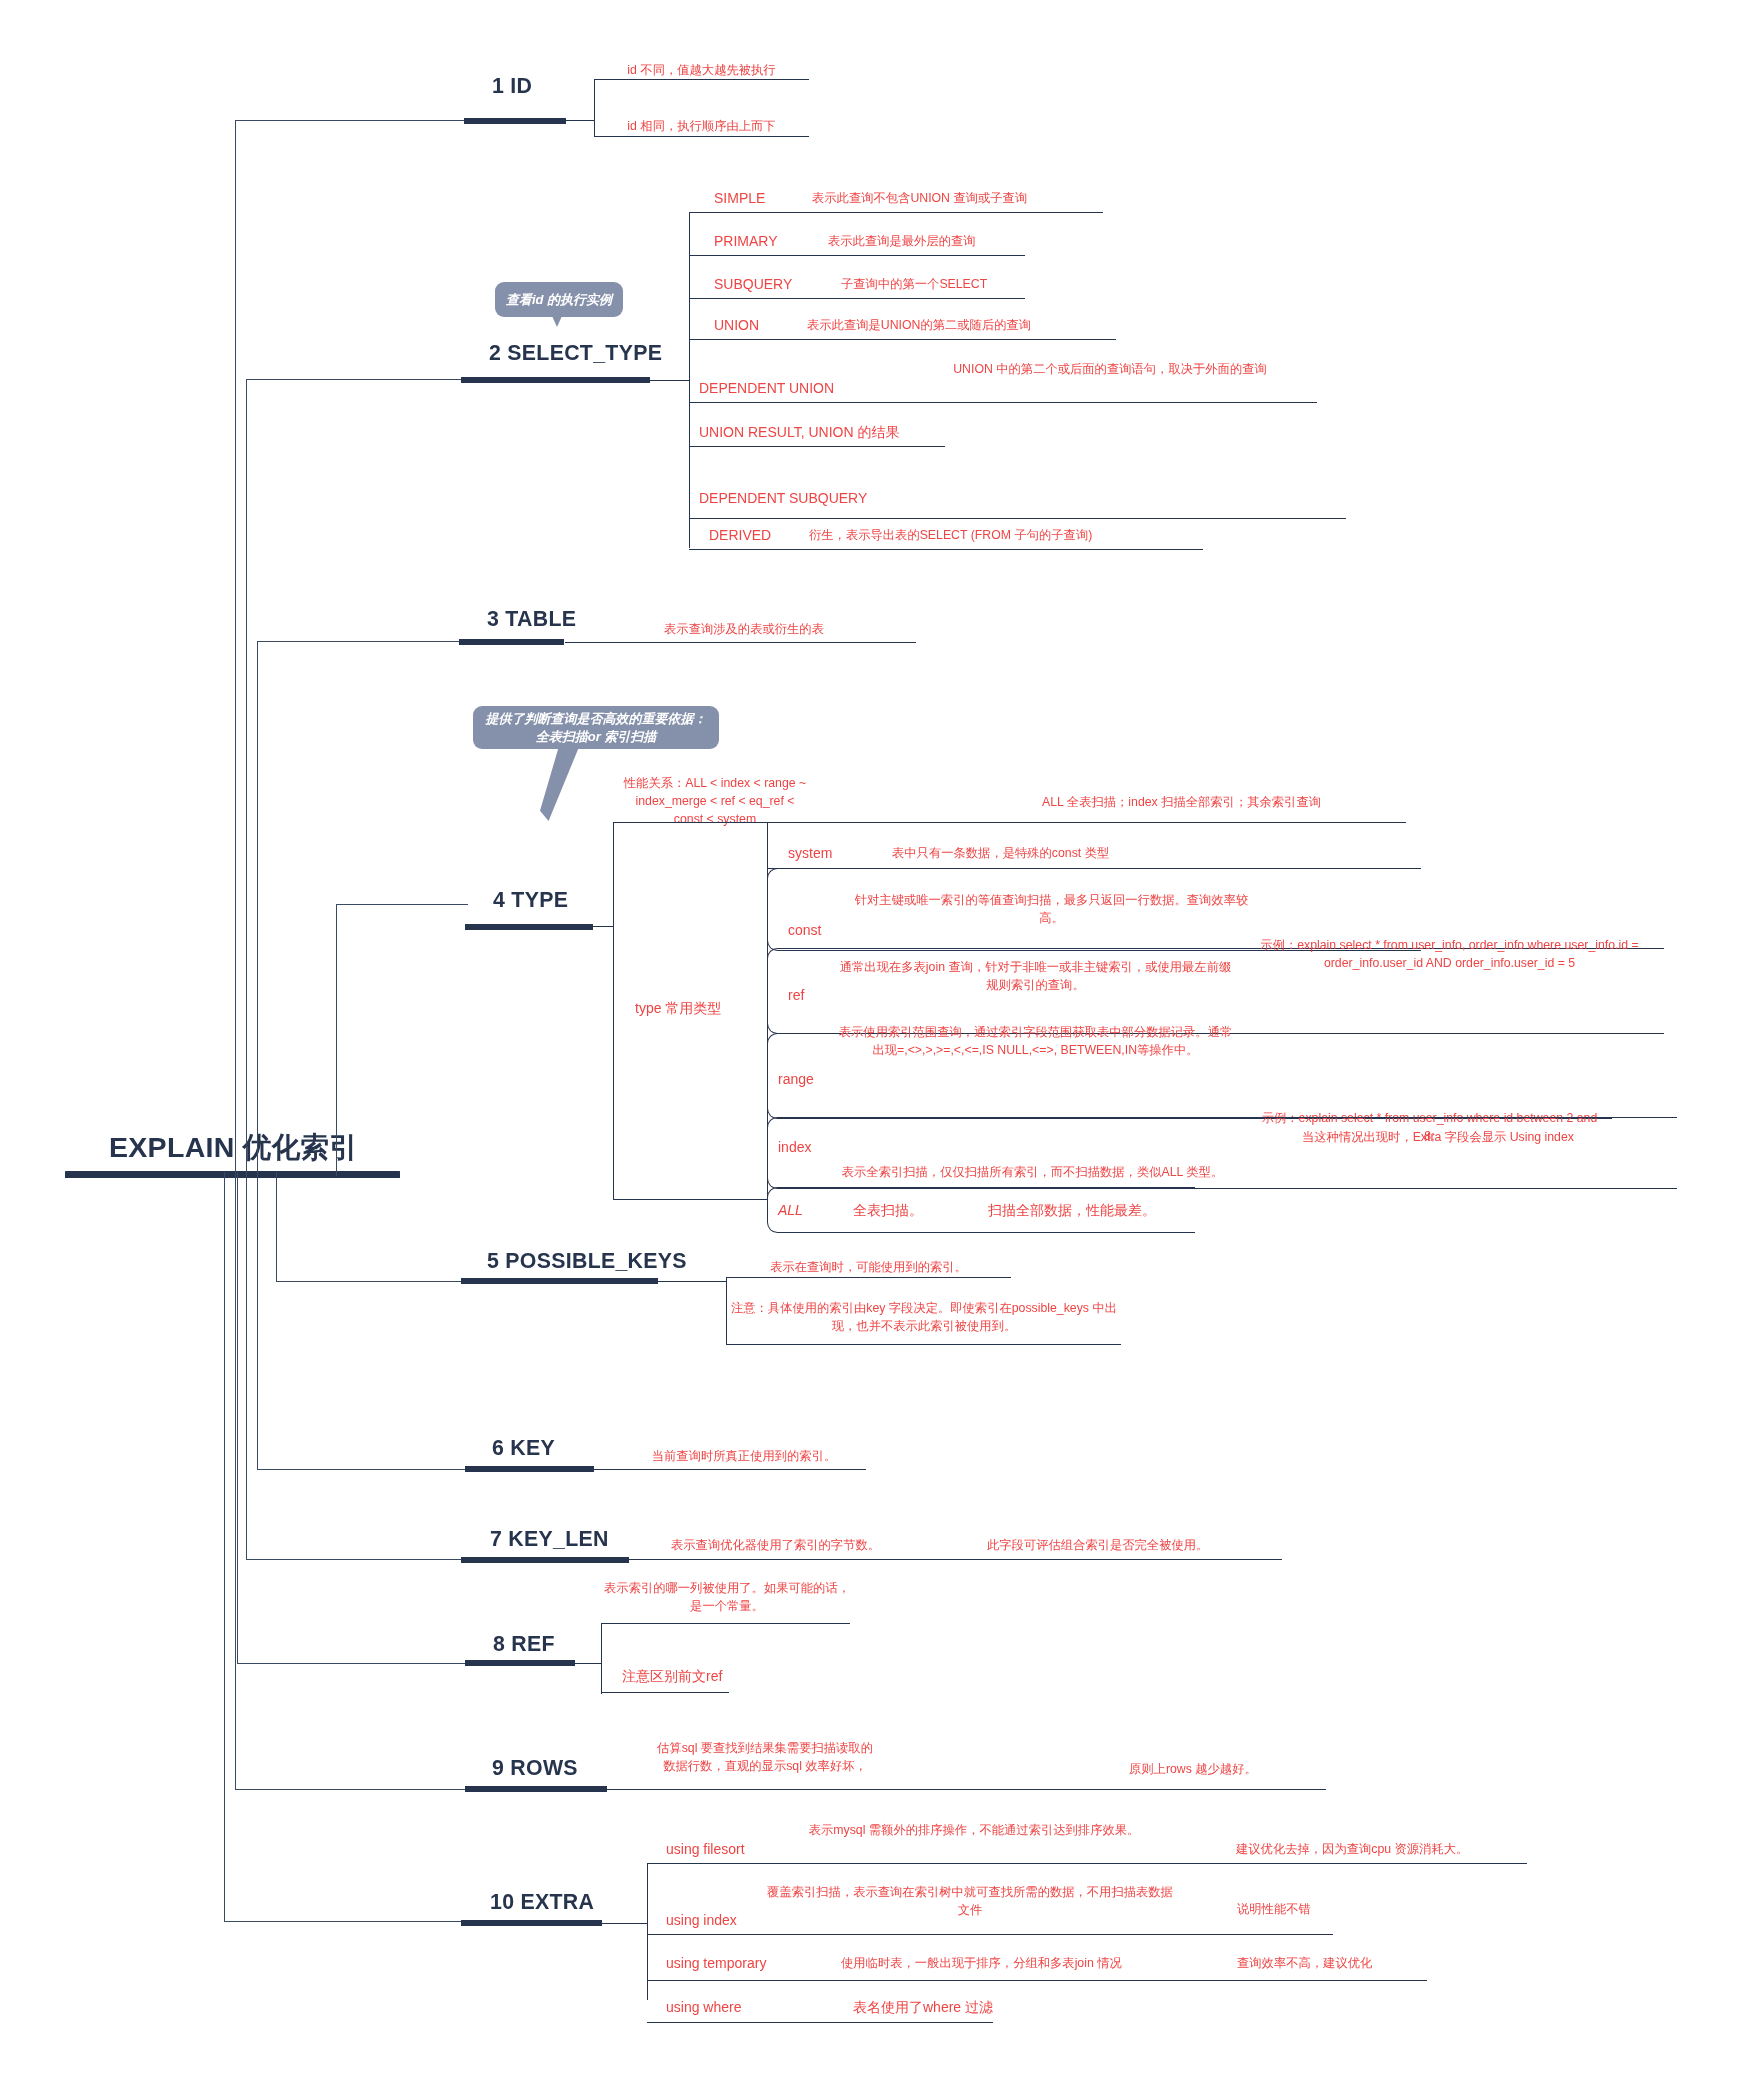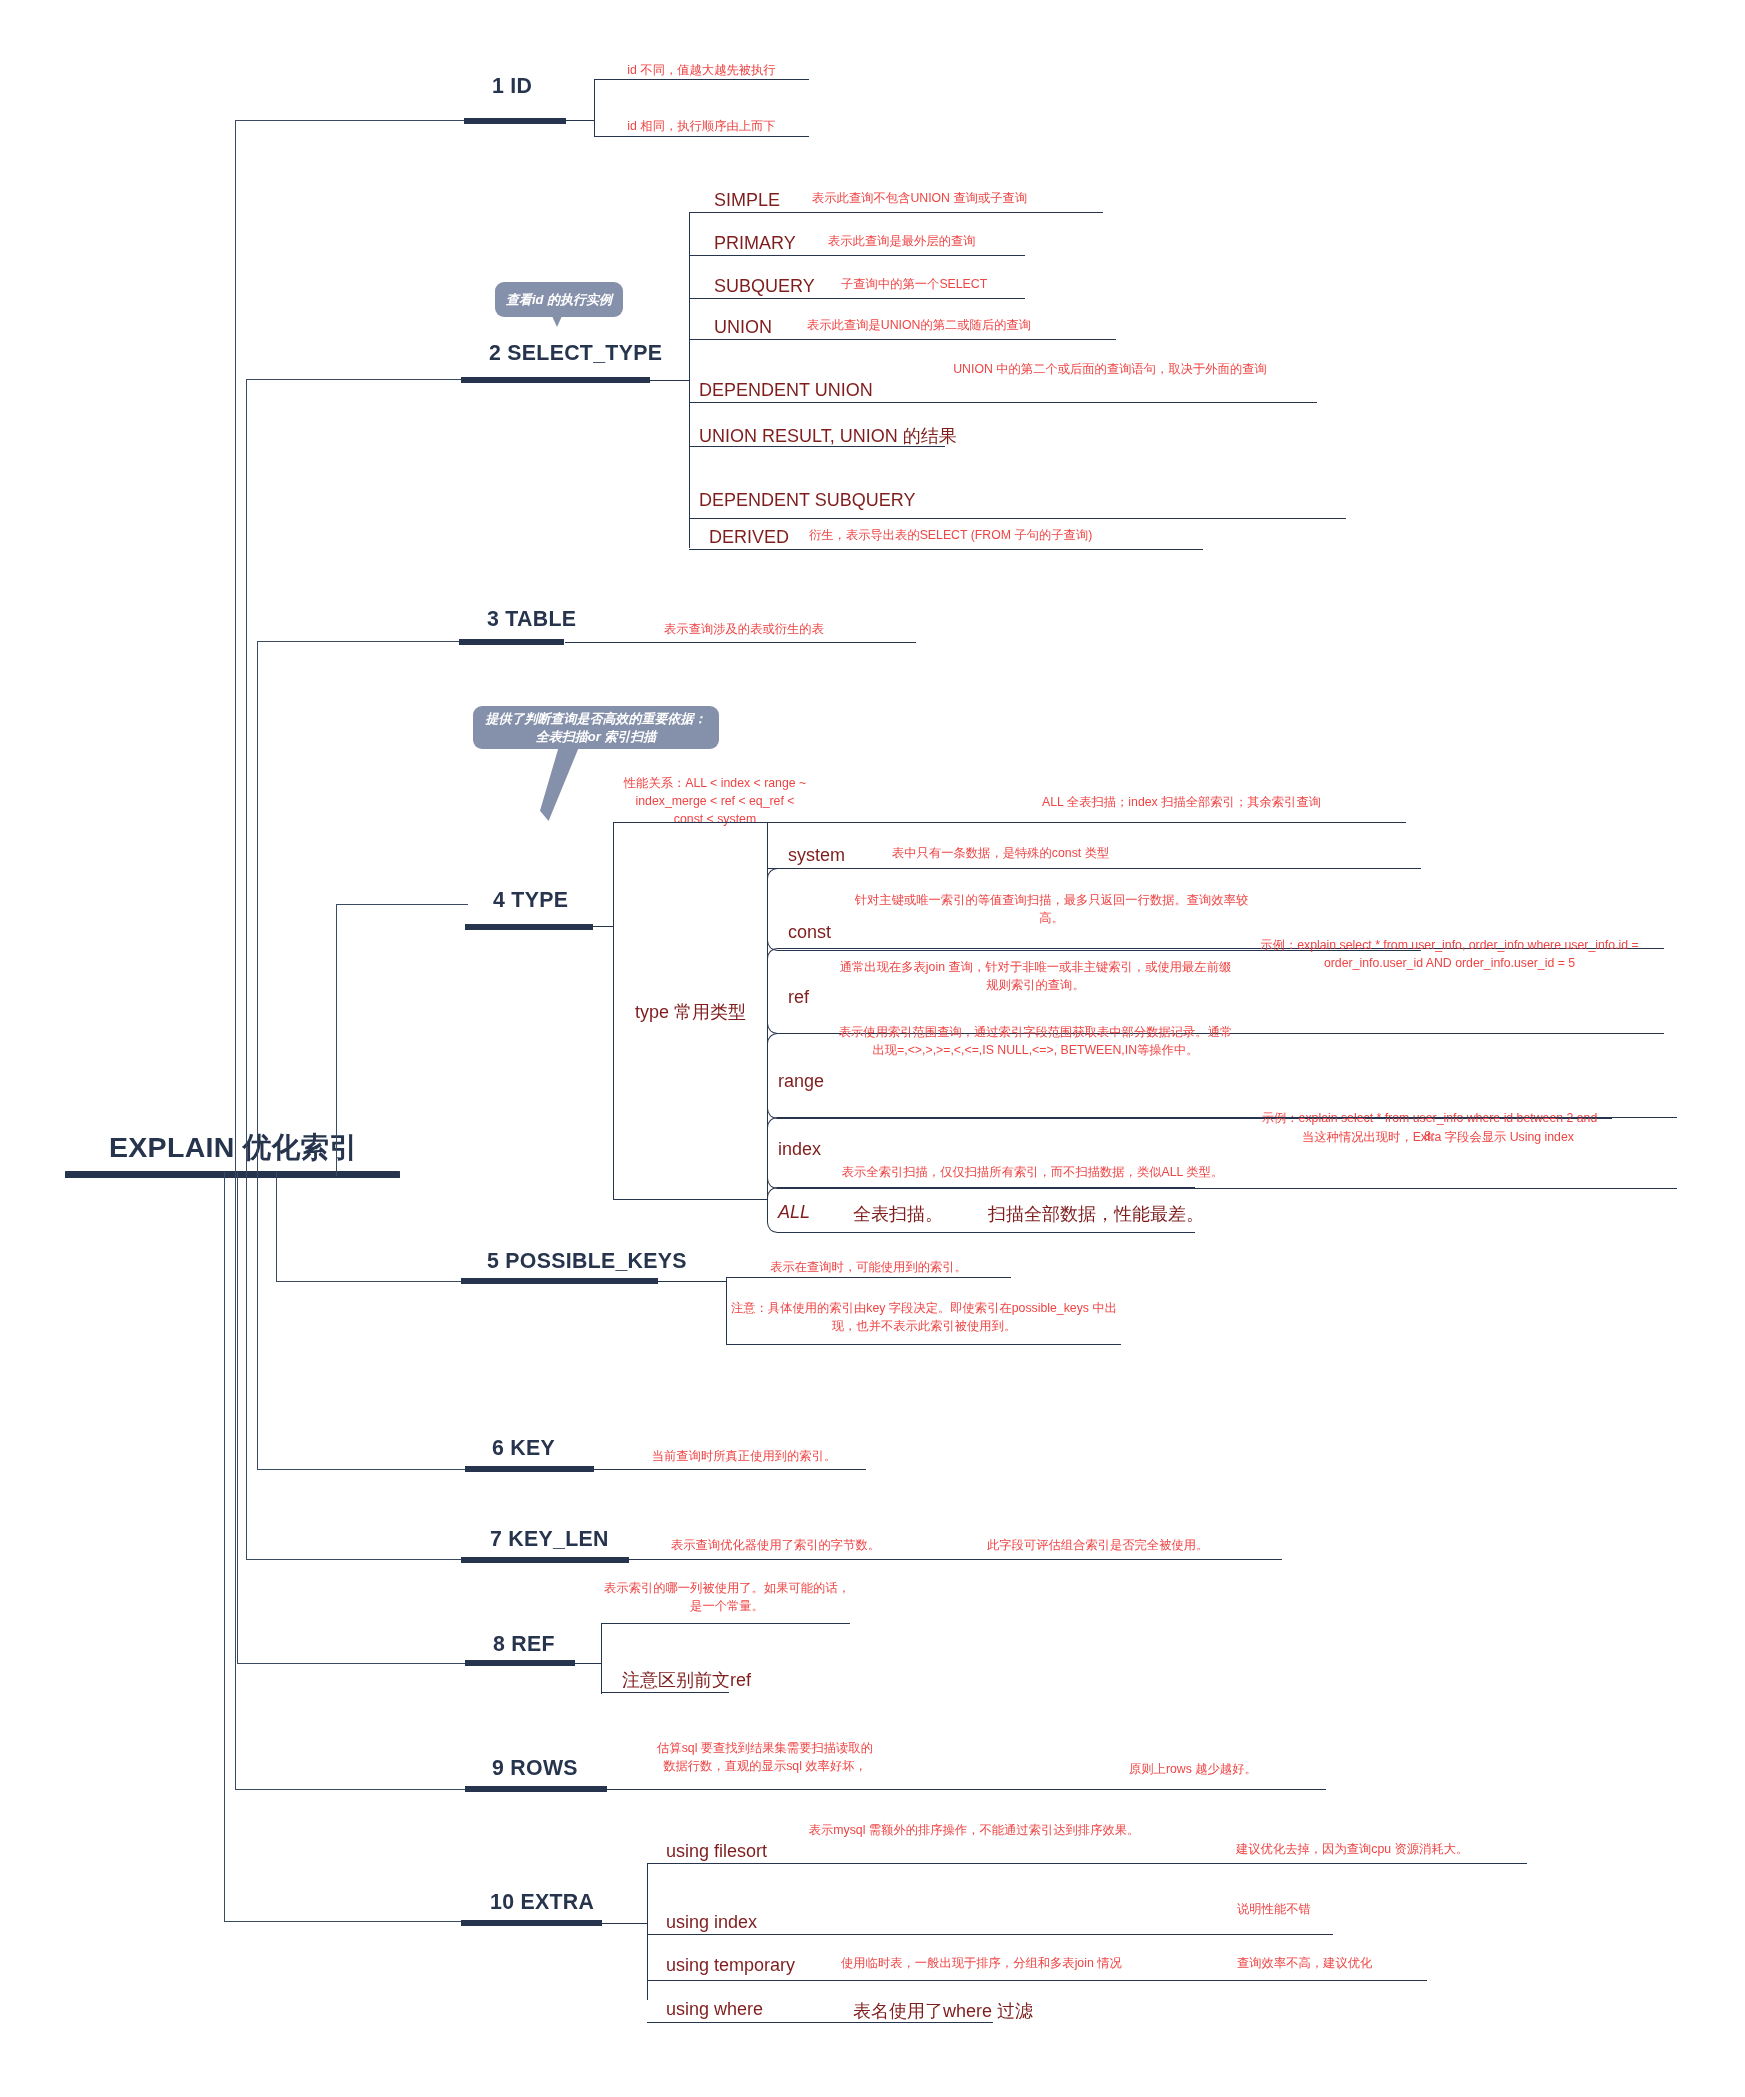--- a/index.html
+++ b/index.html
@@ -20,21 +20,21 @@
 
   
   .vline{background:#3b4a63;width:1.3px;}
   .hline{background:#3b4a63;height:1.3px;}
   .vline-sub{background:#27344d;width:1.3px;}
   .hline-sub{background:#27344d;height:1.3px;}
 
   
   .leaf{font-size:12.3px;color:#ef4444;line-height:1.45;}
   .leaf-c{text-align:center;}
-  .leaf-k{font-size:18px;color:#7f1d1d;white-space:nowrap;}
+  .leaf-k{font-size:14px;color:#ef4444;white-space:nowrap;}
 
   
   .callout{background:#8590aa;color:#ffffff;border-radius:9px;font-style:italic;
            font-weight:bold;font-size:13px;line-height:1.35;text-align:center;
            display:flex;align-items:center;justify-content:center;padding:3.9px 9px;
            box-sizing:border-box;}
 
   
   .rbracket{position:absolute;border-left:1.3px solid #27344d;border-top:1.3px solid #27344d;
             border-bottom:1.3px solid #27344d;border-top-left-radius:10.4px;
@@ -221,20 +221,21 @@
 
   <div class="abs vline-sub" style="left:647px;top:1863px;height:137px;"></div>
 
   <div class="abs hline-sub" style="left:647px;top:1863px;width:880px;"></div>
   <div class="abs leaf-k" style="left:666px;top:1841px;">using filesort</div>
   <div class="abs leaf leaf-c" style="left:770px;top:1822px;width:408px;">表示mysql 需额外的排序操作，不能通过索引达到排序效果。</div>
   <div class="abs leaf" style="left:1236px;top:1841px;width:285px;">建议优化去掉，因为查询cpu 资源消耗大。</div>
 
   <div class="abs hline-sub" style="left:647px;top:1934px;width:686px;"></div>
   <div class="abs leaf-k" style="left:666px;top:1912px;">using index</div>
+  <div class="abs leaf leaf-c" style="left:763px;top:1884px;width:414px;">覆盖索引扫描，表示查询在索引树中就可查找所需的数据，不用扫描表数据文件</div>
   <div class="abs leaf" style="left:1237px;top:1901px;width:142px;">说明性能不错</div>
 
   <div class="abs hline-sub" style="left:647px;top:1980px;width:780px;"></div>
   <div class="abs leaf-k" style="left:666px;top:1955px;">using temporary</div>
   <div class="abs leaf" style="left:841px;top:1955px;width:375px;">使用临时表，一般出现于排序，分组和多表join 情况</div>
   <div class="abs leaf" style="left:1237px;top:1955px;width:181px;">查询效率不高，建议优化</div>
 
   <div class="abs hline-sub" style="left:647px;top:2022px;width:346px;"></div>
   <div class="abs leaf-k" style="left:666px;top:1999px;">using where</div>
   <div class="abs leaf-k" style="left:831px;top:1999px;margin-left:22px;">表名使用了where 过滤</div>

